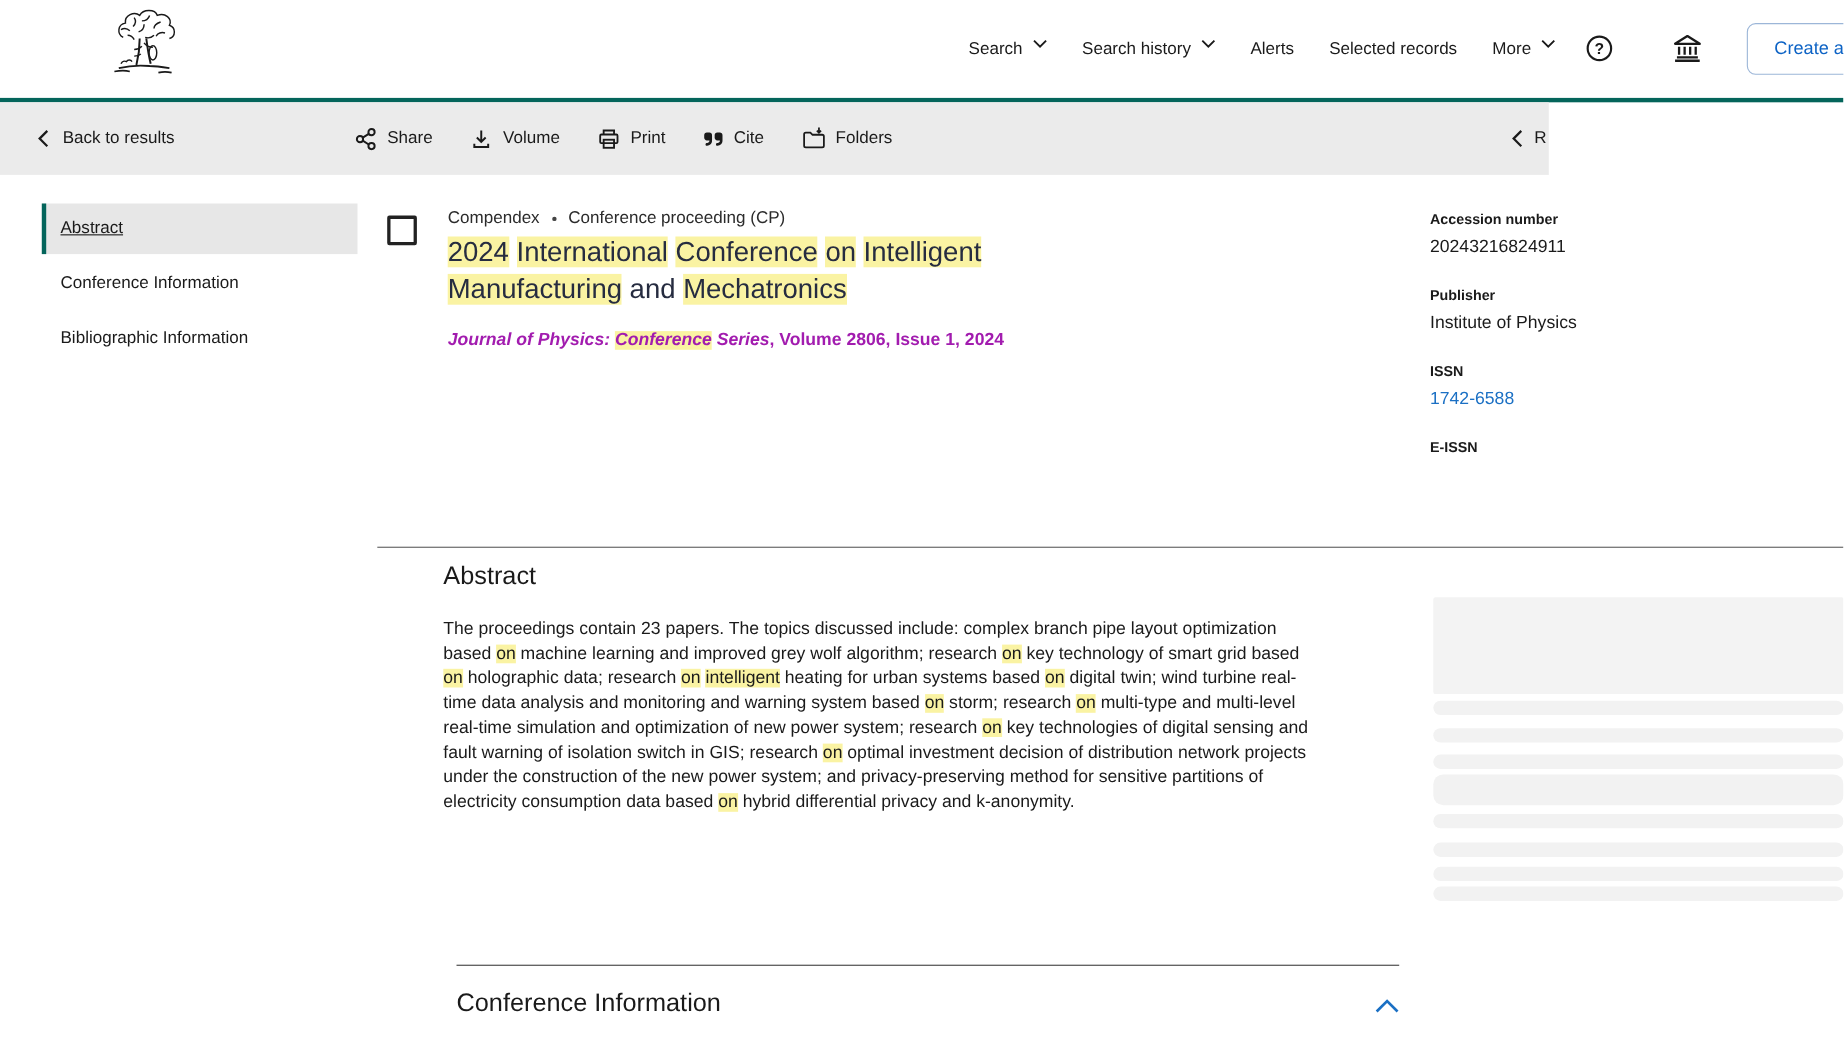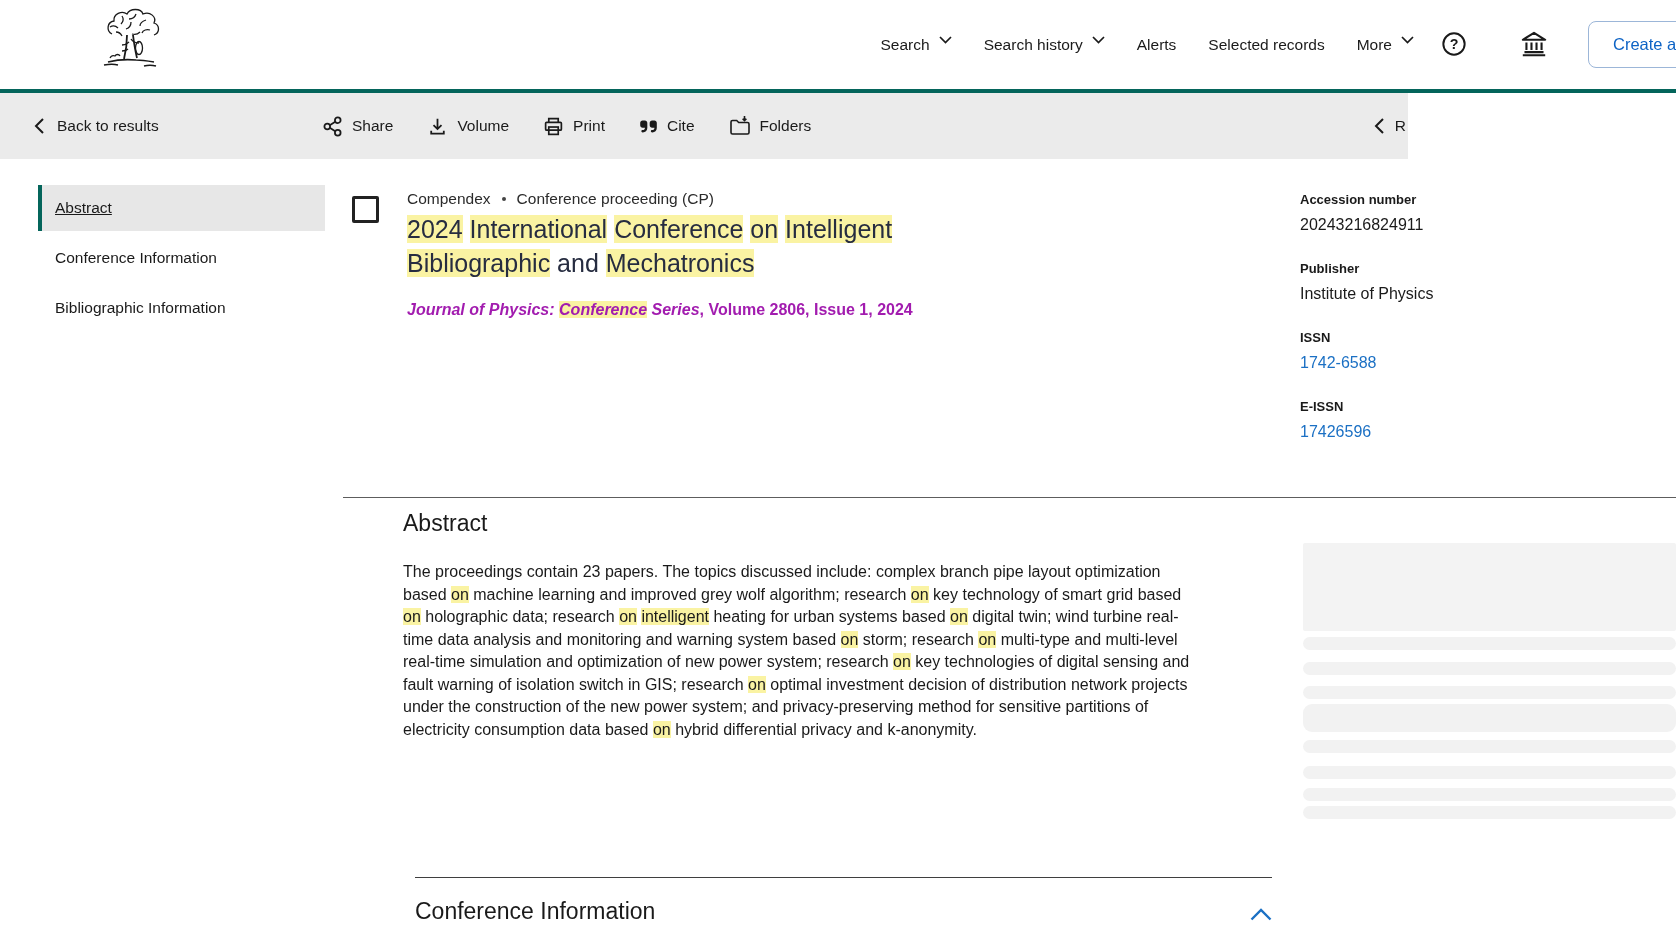--- a/index.html
+++ b/index.html
@@ -205,40 +205,39 @@
   </div>
 
   <div class="checkbox"></div>
 
   <div class="meta-row">
     <span>Compendex</span>
     <span class="meta-dot"></span>
     <span>Conference proceeding (CP)</span>
   </div>
 
-  <h1 class="title"><span class="hl">2024</span><span> </span><span class="hl">International</span><span> </span><span class="hl">Conference</span><span> </span><span class="hl">on</span><span> </span><span class="hl">Intelligent</span><span> </span><span class="hl">Bibliographic</span><span> and </span><span class="hl">Mechatronics</span></h1>
+  <h1 class="title"><span class="hl">2024</span><span> </span><span class="hl">International</span><span> </span><span class="hl">Conference</span><span> </span><span class="hl">on</span><span> </span><span class="hl">Intelligent</span><span> </span><span class="hl">Manufacturing</span><span> and </span><span class="hl">Mechatronics</span></h1>
 
   <div class="source-line"><span class="it">Journal of Physics: </span><span class="hl it">Conference</span><span class="it"> Series</span><span>, Volume 2806, Issue 1, 2024</span></div>
 
   <div class="details">
     <div class="detail-group">
       <div class="detail-label">Accession number</div>
       <div class="detail-value">20243216824911</div>
     </div>
     <div class="detail-group">
       <div class="detail-label">Publisher</div>
       <div class="detail-value">Institute of Physics</div>
     </div>
     <div class="detail-group">
       <div class="detail-label">ISSN</div>
       <div class="detail-value link">1742-6588</div>
     </div>
     <div class="detail-group">
       <div class="detail-label">E-ISSN</div>
-      <div class="detail-value link">17426596</div>
     </div>
   </div>
 
   <div class="divider-top"></div>
 
   <h2 class="abstract-heading">Abstract</h2>
   <p class="abstract-text"><span>The proceedings contain 23 papers. The topics discussed include: complex branch pipe layout optimization based </span><span class="hl">on</span><span> machine learning and improved grey wolf algorithm; research </span><span class="hl">on</span><span> key technology of smart grid based </span><span class="hl">on</span><span> holographic data; research </span><span class="hl">on</span><span> </span><span class="hl">intelligent</span><span> heating for urban systems based </span><span class="hl">on</span><span> digital twin; wind turbine real-time data analysis and monitoring and warning system based </span><span class="hl">on</span><span> storm; research </span><span class="hl">on</span><span> multi-type and multi-level real-time simulation and optimization of new power system; research </span><span class="hl">on</span><span> key technologies of digital sensing and fault warning of isolation switch in GIS; research </span><span class="hl">on</span><span> optimal investment decision of distribution network projects under the construction of the new power system; and privacy-preserving method for sensitive partitions of electricity consumption data based </span><span class="hl">on</span><span> hybrid differential privacy and k-anonymity.</span></p>
 
   <div class="divider-bottom"></div>
 

